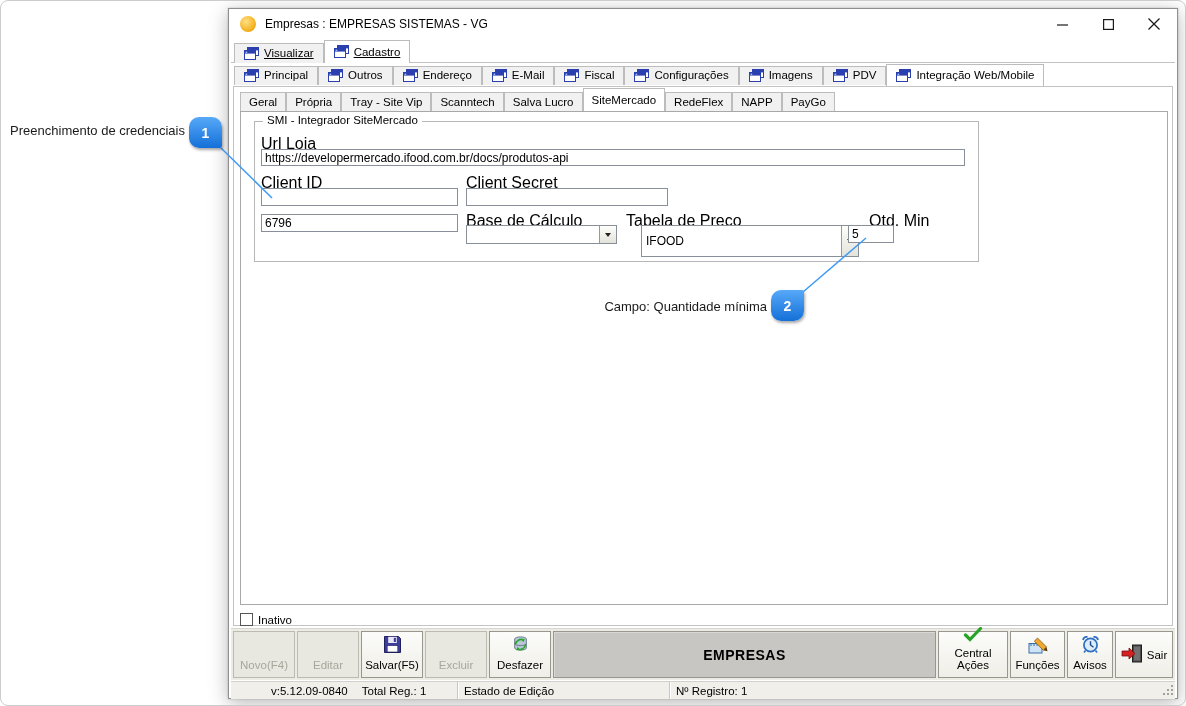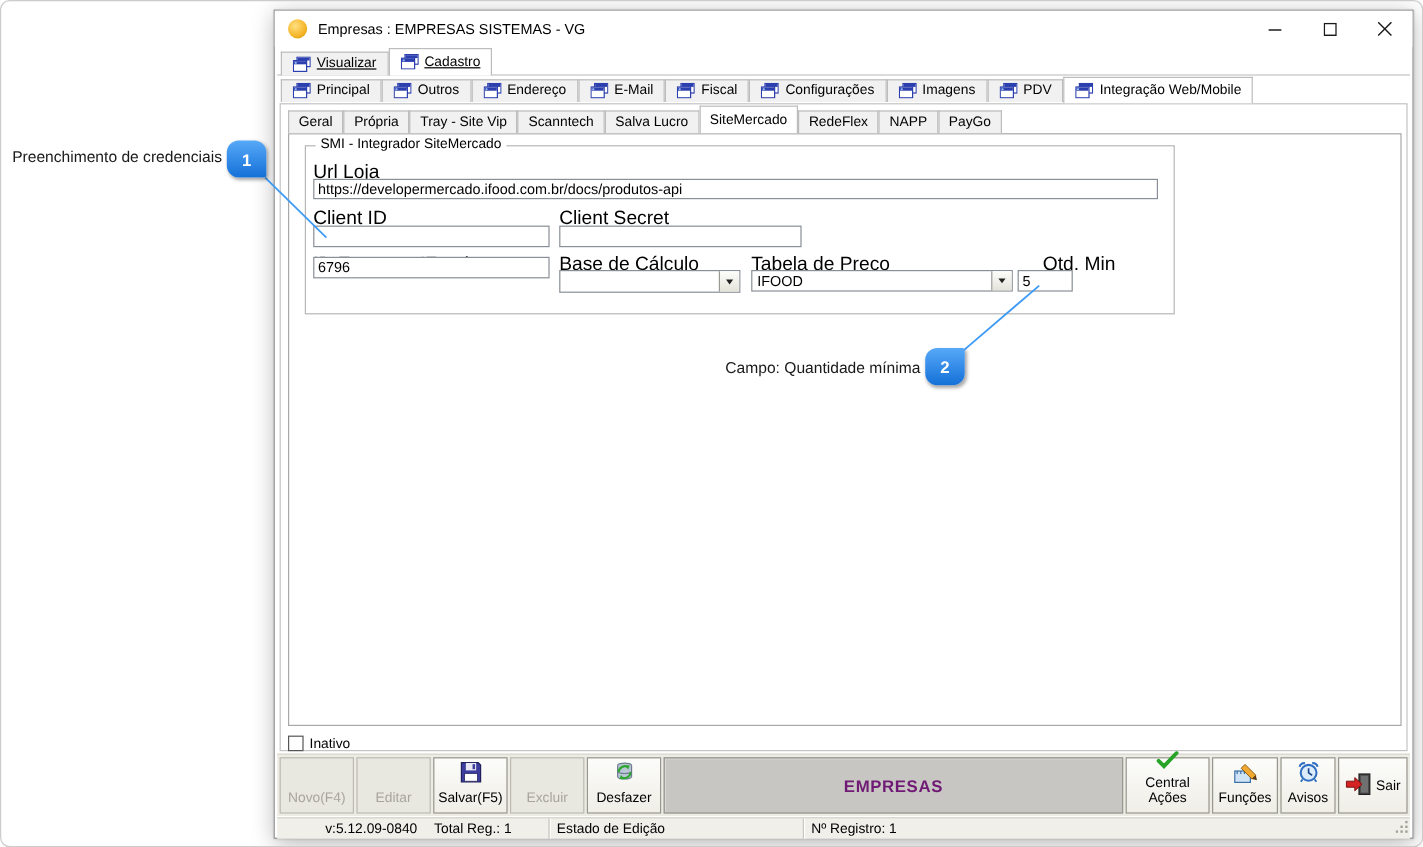--- a/index.html
+++ b/index.html
@@ -55,21 +55,21 @@
   .inativo span { font-size:11.5px; }
 
   
   .toolbar { position:absolute; top:619px; left:2px; right:2px; height:52px; background:#edece4; border-top:1px solid #d8d7cf;
              display:flex; align-items:stretch; padding:2px; gap:2px; }
   .tbtn { width:62px; display:flex; flex-direction:column; justify-content:flex-end; align-items:center; gap:3px;
           padding-bottom:6px; background:linear-gradient(#fcfcfa,#efeee7); border:1px solid #98978f; font-size:11.5px; color:#000;
           font-family:"Liberation Sans",sans-serif; }
   .tbtn.disabled { background:#e9e8e0; border-color:#bcbbb1; color:#a8a69b; }
   .module { flex:1; background:#c7c6c2; border:1px solid #97968f; box-shadow:inset 1px 1px 0 #d9d8d4;
-            display:flex; align-items:center; justify-content:center; font-size:14px; font-weight:bold; color:#701a75; letter-spacing:.5px; }
+            display:flex; align-items:center; justify-content:center; font-size:14px; font-weight:bold; color:#000000; letter-spacing:.5px; }
   .tbtn.w70{width:70px;} .tbtn.w55{width:55px;} .tbtn.w46{width:46px;}
   .tbtn.sair { width:58px; flex-direction:row; justify-content:center; align-items:center; gap:4px; padding-bottom:0; }
 
   
   .statusbar { position:absolute; top:672px; left:2px; right:2px; height:18px; background:#f0efe9; border-top:1px solid #d2d1c9;
                display:flex; align-items:center; font-size:11.5px; color:#000; }
   .sec { padding:0 6px; height:100%; display:flex; align-items:center; border-right:1px solid #c9c8c0; box-shadow:1px 0 0 #ffffff; }
   .sec1 { width:227px; gap:14px;padding-left:40px; } .sec2 { width:212px; } .sec3 { flex:1; border-right:none; box-shadow:none; }
   .grip { position:absolute; right:1px; bottom:1px; }
 
@@ -303,21 +303,21 @@
 
           <div class="flabel" style="left:211px; top:90px;">Base de Cálculo</div>
           <div class="combo" style="left:211px; top:103px; width:151px; height:19px;">
             <span class="val"></span>
             <span class="arrowbtn">
                 <span class="tri"></span>
               </span>
           </div>
 
           <div class="flabel" style="left:371px; top:90px;">Tabela de Preço</div>
-          <div class="combo" style="left:371px; top:103px; width:218px; height:18px;">
+          <div class="combo" style="left:386px; top:103px; width:218px; height:32px;">
             <span class="val">IFOOD</span>
             <span class="arrowbtn">
                 <span class="tri"></span>
               </span>
           </div>
 
           <div class="flabel" style="left:614px; top:90px;">Qtd. Min</div>
           <input class="tinput" style="left: 593px; top: 103px; width: 46px; height: 18px;" value="5">
         </div>
       </div>

